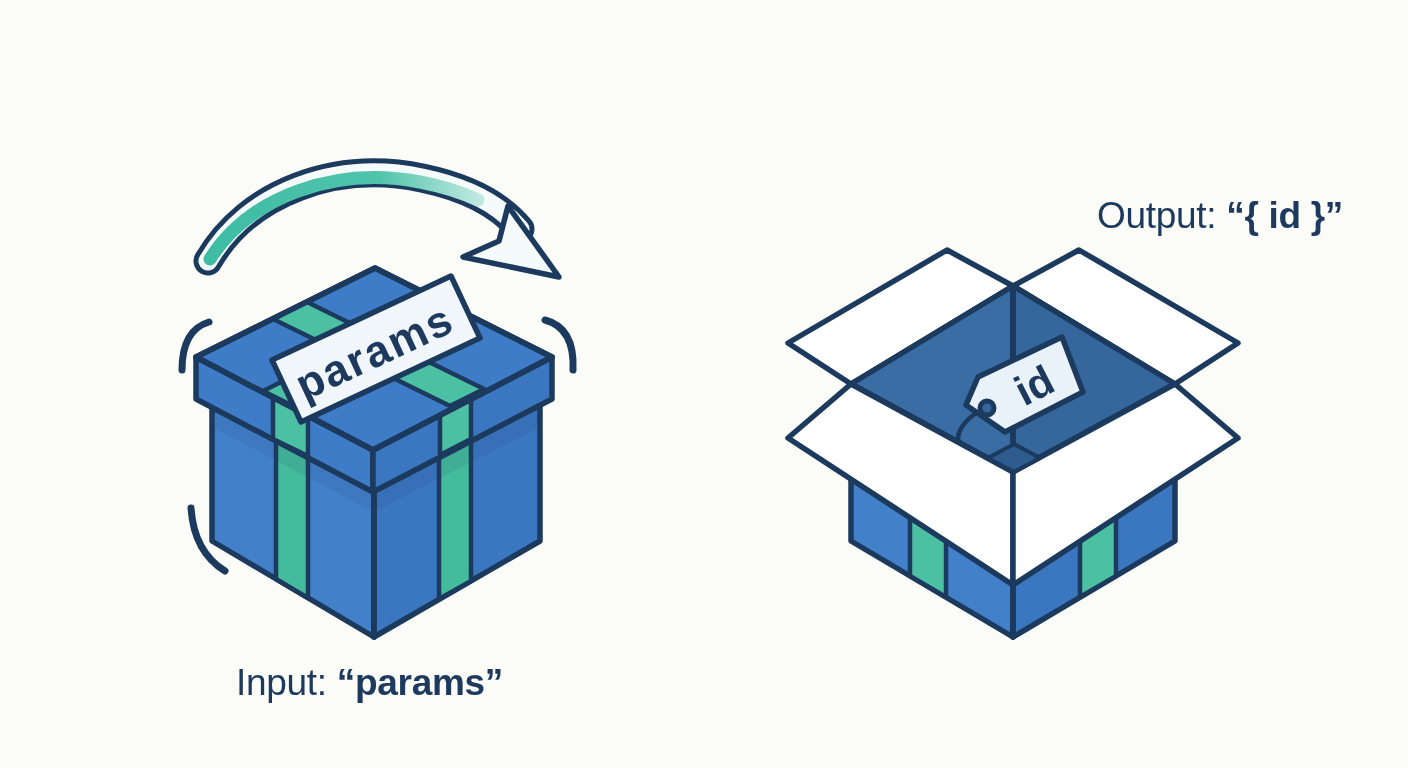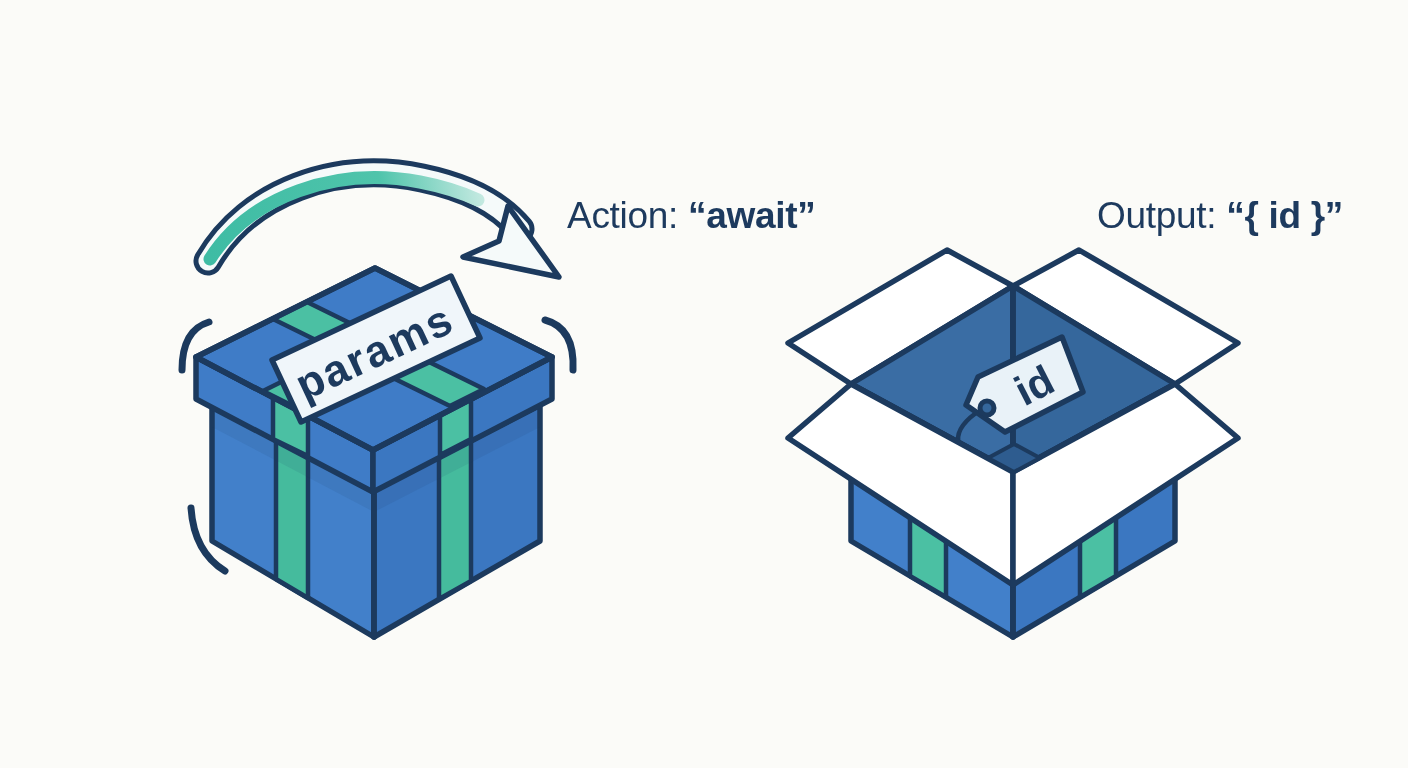--- a/index.html
+++ b/index.html
@@ -133,22 +133,22 @@
       <polygon class="shadow2" points="1013,486 958,530 1013,546"></polygon>
       <polygon class="shadow2" points="1013,486 1068,530 1013,546"></polygon>
       <line class="o w55 nofill" x1="1013" y1="472" x2="1013" y2="637"></line>
 
       <polygon class="f-flap o w55" points="851,384 1013,472 1013,585 788,438"></polygon>
       <polygon class="f-flap o w55" points="1175,384 1013,472 1013,585 1238,438"></polygon>
       <polygon class="f-intd o w4" points="1014,444 1040,458 1014,472 988,458"></polygon>
     </g>
   </svg>
 
-  <div class="caption" id="cap-action">
-    <span>Action: </span><b>“await”</b>
-  </div>
 
   <div class="caption" id="cap-output">
     <span>Output: </span><b>“{ id }”</b>
   </div>
 
+  <div class="caption" id="cap-input">
+    <span>Input: </span><b>“params”</b>
+  </div>
 
 </div>
 
 </body></html>

